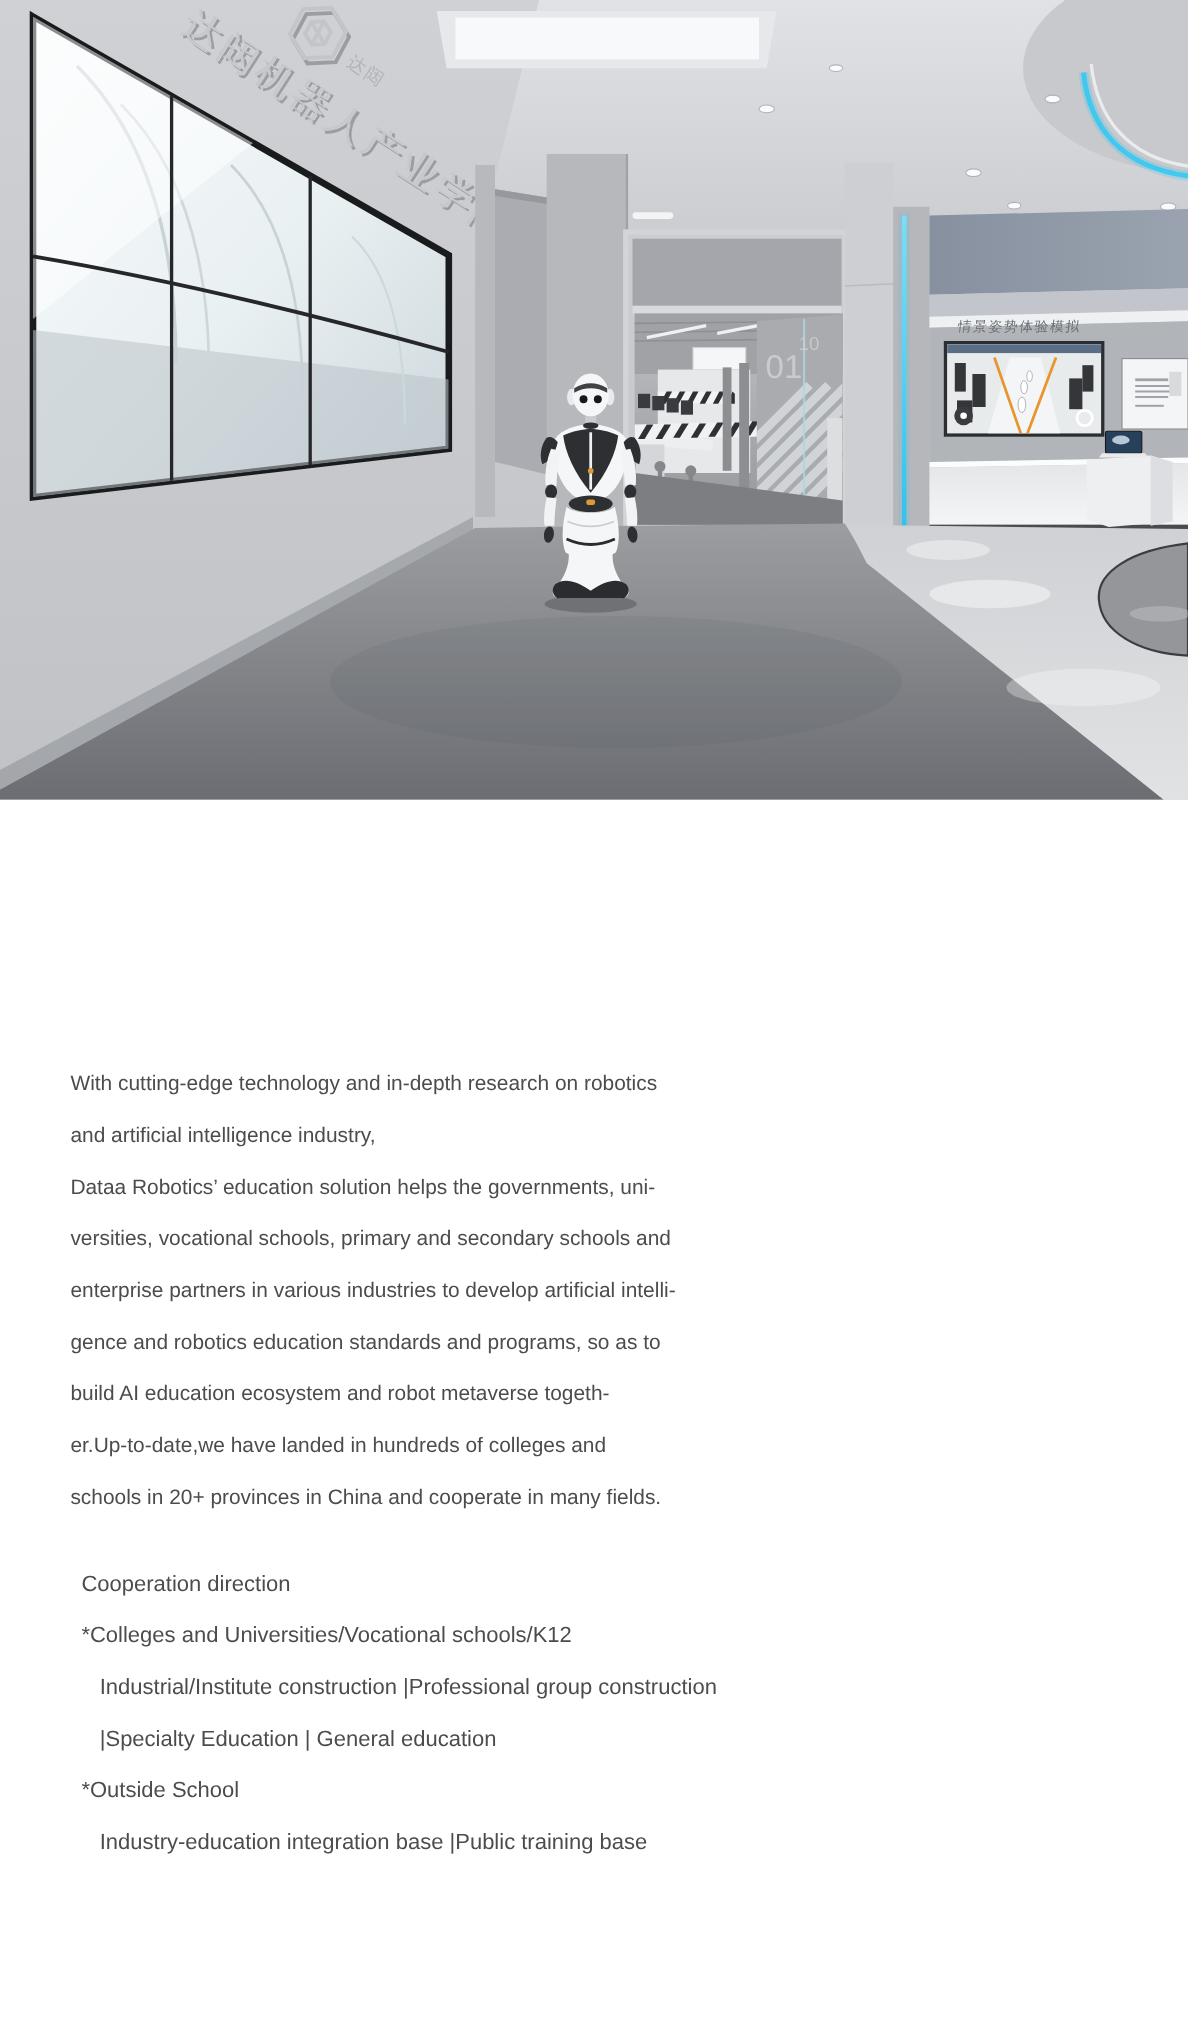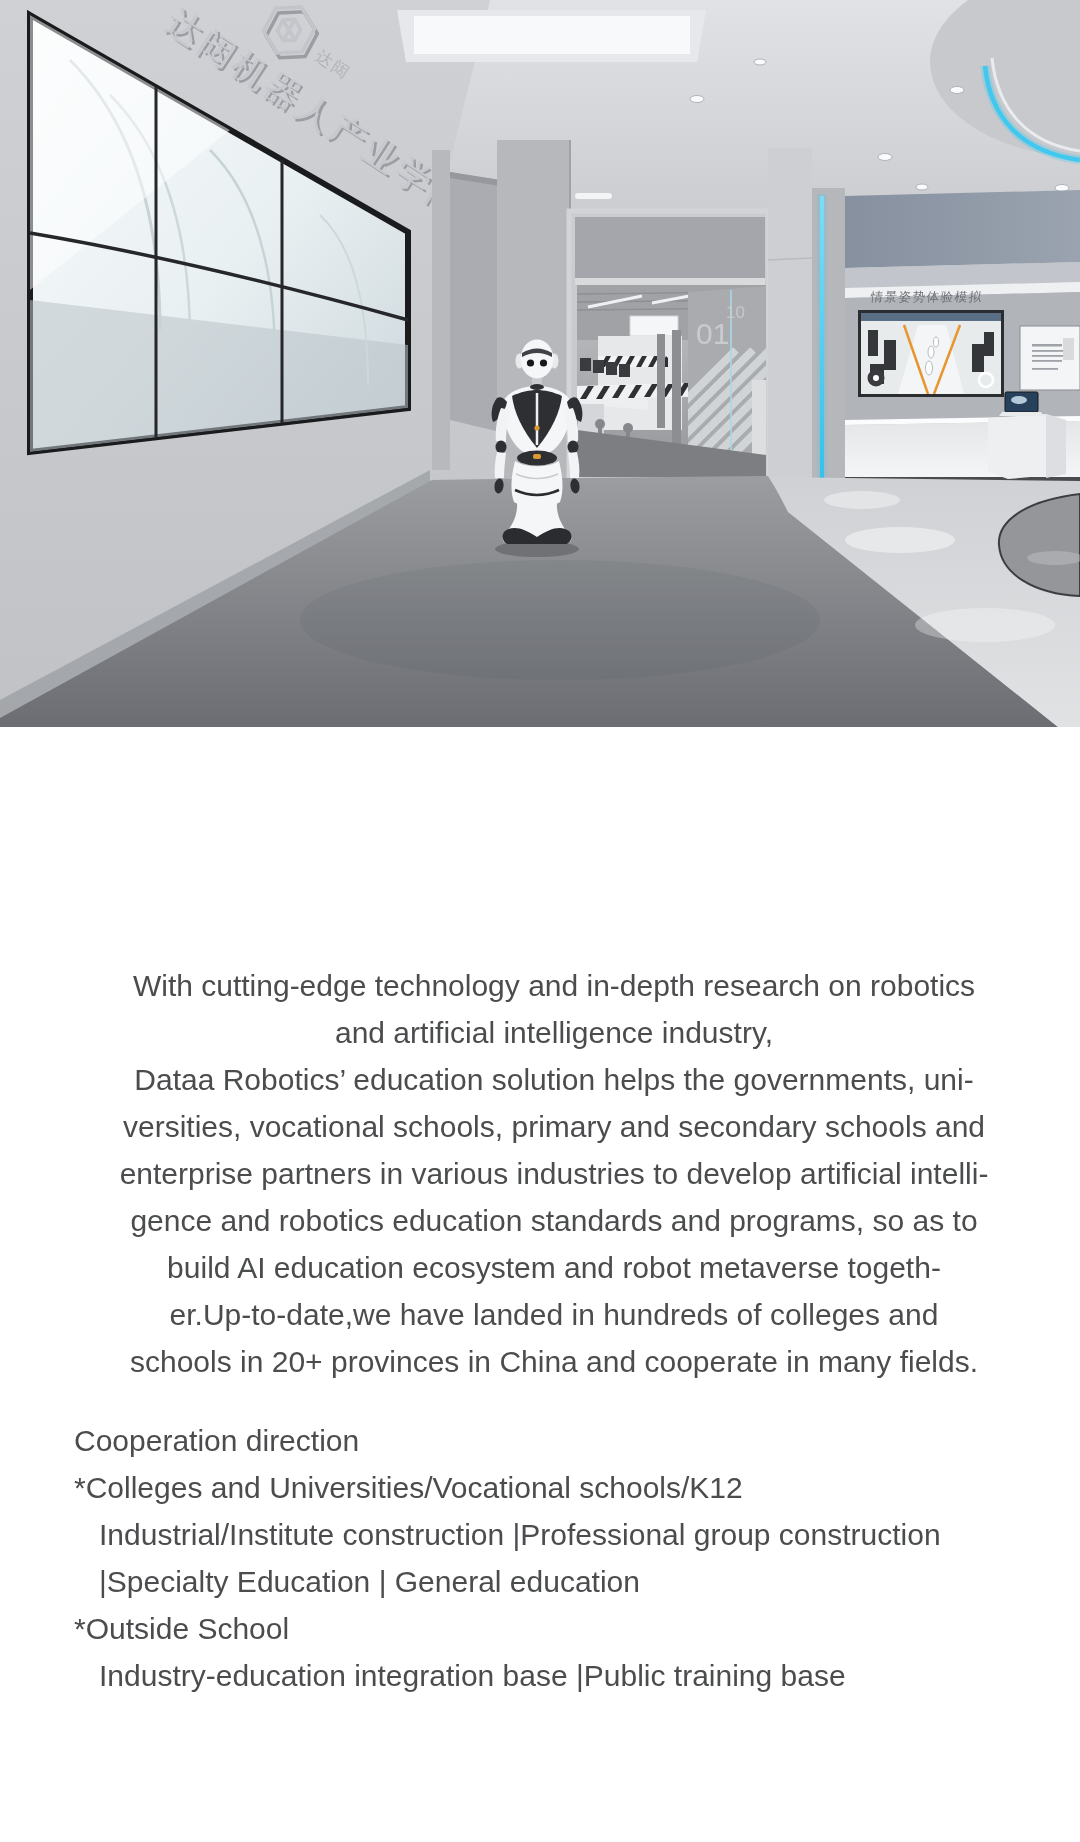--- a/index.html
+++ b/index.html
@@ -3,23 +3,23 @@
 <meta charset="utf-8">
 <style>
   html,body{margin:0;padding:0;background:#ffffff;}
   .page{position:relative;width:1080px;height:1842px;background:#ffffff;overflow:hidden;
         font-family:"Liberation Sans", sans-serif;}
   .hero{position:absolute;left:0;top:0;width:1080px;height:727px;display:block;}
   .title{position:absolute;left:40px;top:850px;width:1010px;margin:0;
          font-size:70px;line-height:84px;font-weight:400;letter-spacing:.5px;color:#000000;
          white-space:nowrap;}
   .para{position:absolute;left:64px;top:962px;width:980px;
-        font-size:30px;line-height:47px;color:#4b4c4e;white-space:pre-wrap;text-align:center;}
+        font-size:19px;line-height:47px;color:#4b4c4e;white-space:pre-wrap;}
   .coop{position:absolute;left:74px;top:1417px;width:980px;
-        font-size:30px;line-height:47px;color:#4b4c4e;white-space:pre-wrap;}
+        font-size:20px;line-height:47px;color:#4b4c4e;white-space:pre-wrap;}
   svg text{font-family:"Liberation Sans", sans-serif;}
 </style>
 </head>
 <body>
 
 <div class="page">
 
   <svg class="hero" viewBox="0 0 1080 727" xmlns="http://www.w3.org/2000/svg">
     <defs>
       <linearGradient id="gWall" x1="0" y1="0" x2="0" y2="1">

